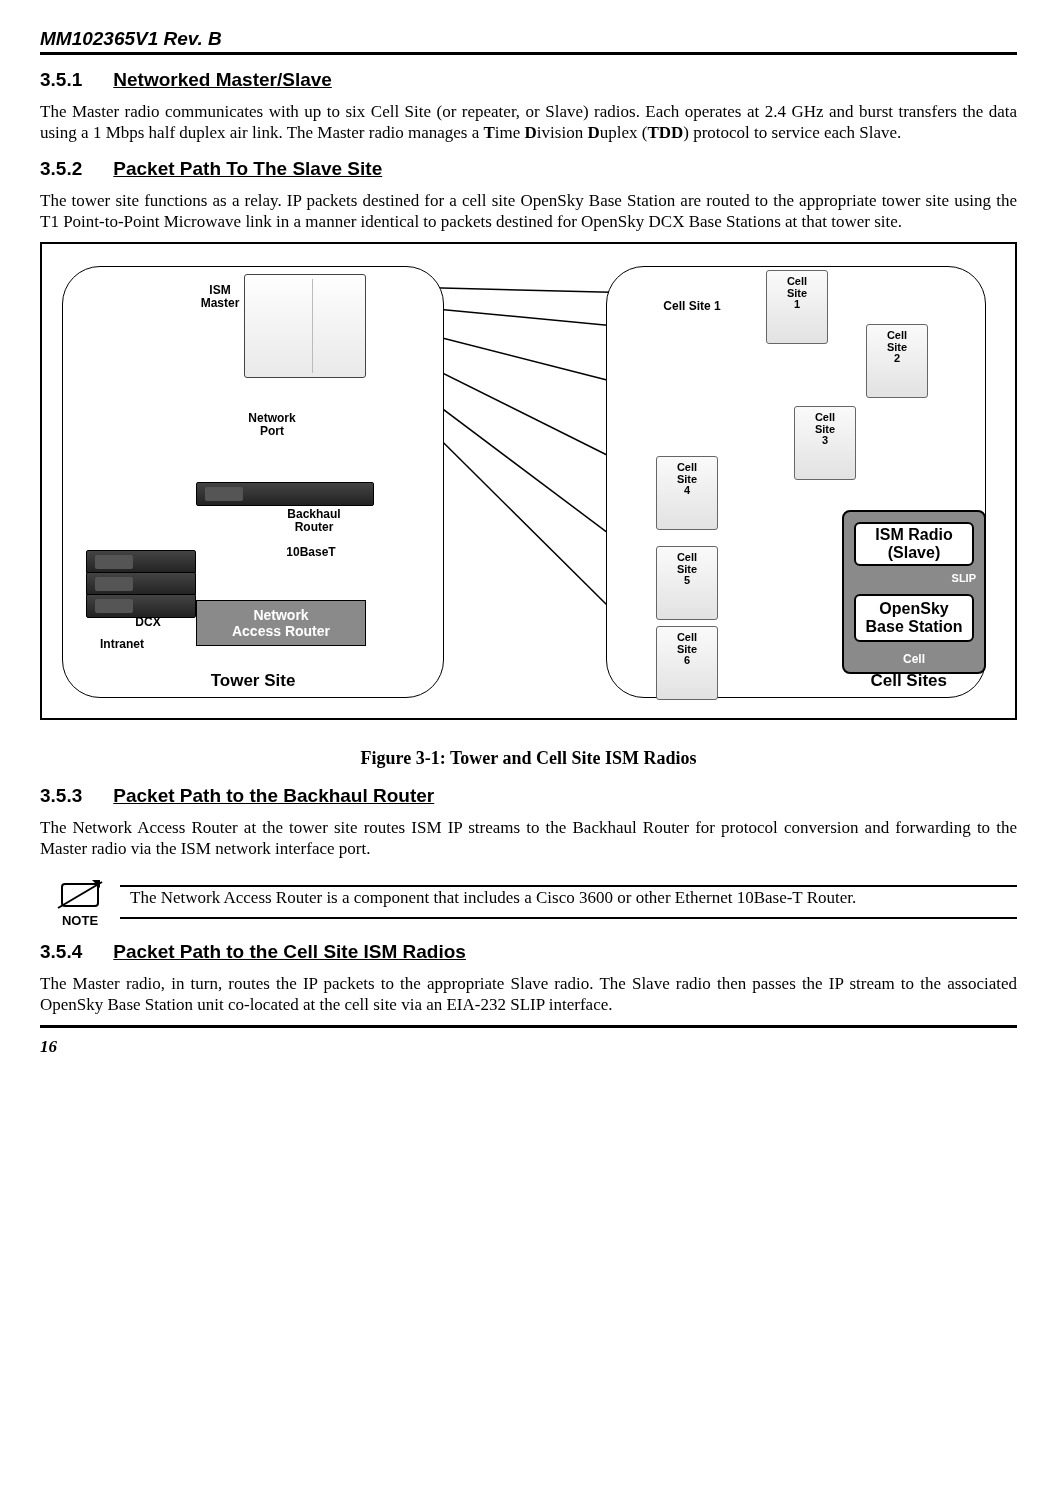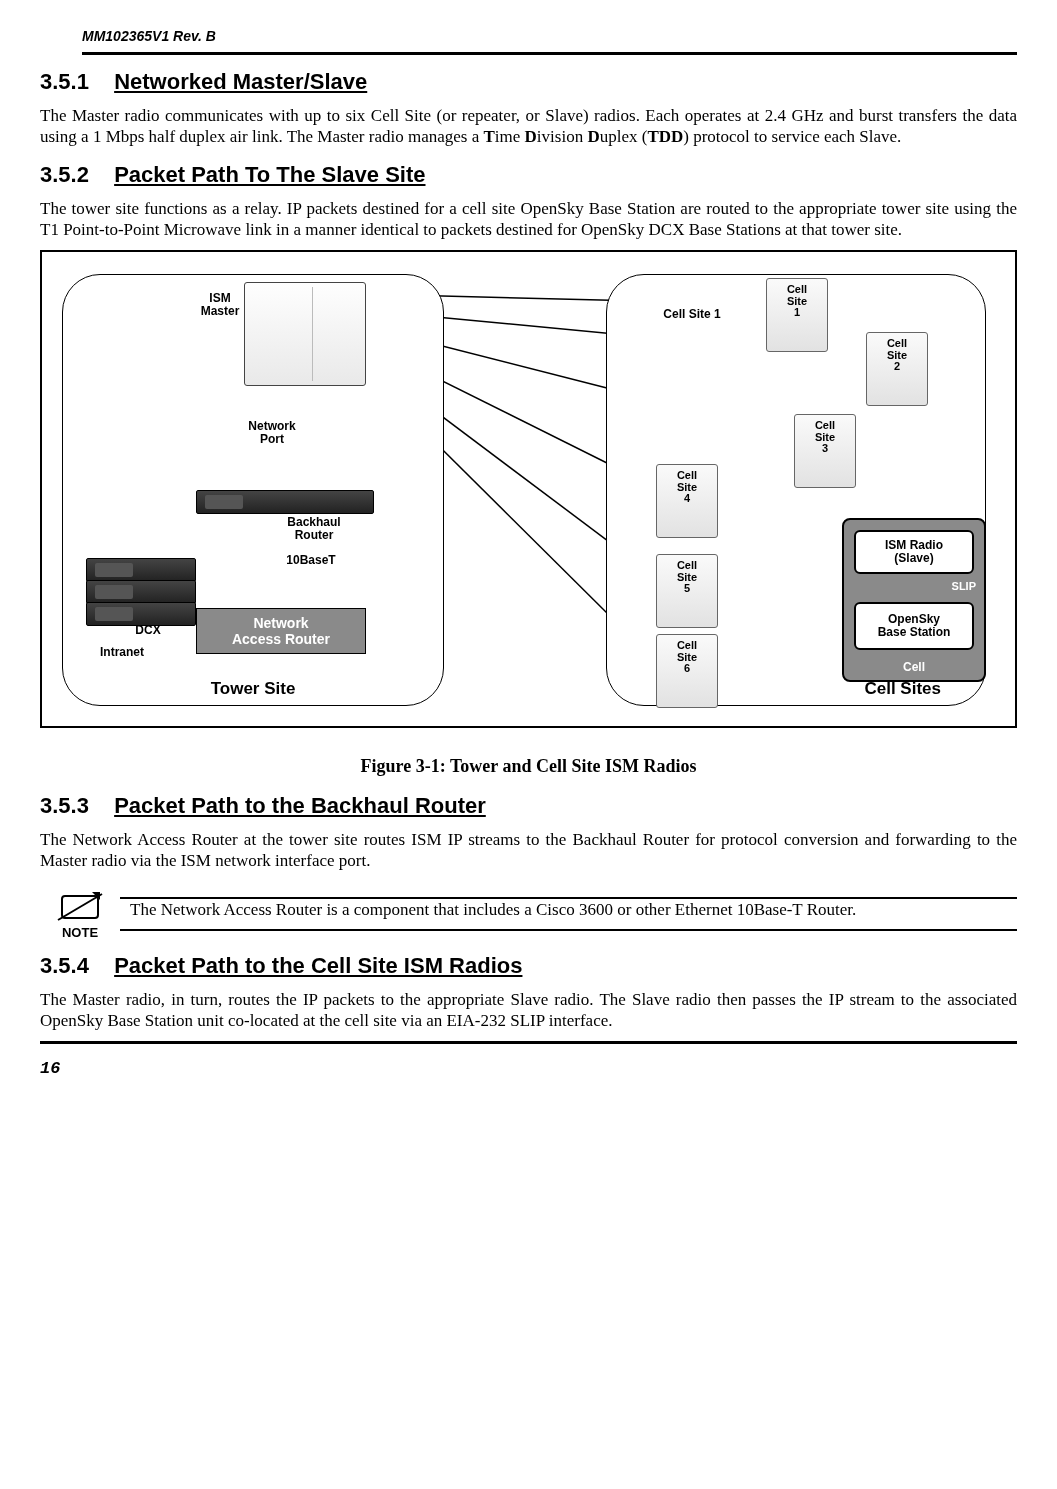--- a/index.html
+++ b/index.html
@@ -8,30 +8,29 @@
     color: #000;
     background: #fff;
     margin: 0;
     padding: 28px 40px 20px 40px;
     width: 977px;
   }
   .header-bar {
     font-style: italic;
     font-weight: bold;
     font-family: Arial, Helvetica, sans-serif;
-    font-size: 14px;
+    font-size: 19px;
     border-bottom: 3px solid #000;
-    padding-bottom: 8px;
+    padding-bottom: 2px;
     margin-bottom: 14px;
-    margin-left: 42px;
   }
   .section-head {
     font-family: Arial, Helvetica, sans-serif;
     font-weight: bold;
-    font-size: 22px;
+    font-size: 19px;
     margin: 14px 0 10px 0;
   }
   .section-head .num {
     display: inline-block;
     min-width: 68px;
   }
   .section-head .title {
     text-decoration: underline;
   }
   .para {
@@ -66,24 +65,24 @@
     flex: 1;
     border-top: 2px solid #000;
     border-bottom: 2px solid #000;
     padding: 0 6px 8px 10px;
     text-align: justify;
     line-height: 1.25;
   }
   .page-num {
     font-style: italic;
     font-weight: bold;
-    font-family: Liberation Mono, monospace;
+    font-family: Liberation Serif, serif;
     font-size: 17px;
     border-top: 3px solid #000;
-    padding-top: 15px;
+    padding-top: 9px;
     margin-top: 10px;
   }
 
   
   .diagram-frame {
     border: 2px solid #000;
     padding: 16px 14px 10px 14px;
     margin: 10px 0 6px 0;
     position: relative;
     height: 478px;
@@ -185,21 +184,21 @@
     background: #8a8a8a;
     color: #000;
   }
   .detail-inner {
     position: absolute;
     border: 2px solid #000;
     border-radius: 6px;
     background: #fff;
     text-align: center;
     font-weight: bold;
-    font-size: 12px;
+    font-size: 16px;
     display: flex;
     align-items: center;
     justify-content: center;
     line-height: 1.1;
   }
 </style>
 </head>
 <body>
 
 <div class="header-bar">MM102365V1 Rev. B</div>
@@ -254,21 +253,21 @@
 
         <line x1="852" y1="300" x2="852" y2="332" marker-start="url(#ah)" marker-end="url(#ah)"></line>
       </g>
     </svg>
 
     <div class="rounded-box tower-box">
       <div class="box-title" style="left:50%;transform:translateX(-50%);">Tower Site</div>
     </div>
 
     <div class="rounded-box sites-box">
-      <div class="box-title" style="right:44px;margin-left:8px;">Cell Sites</div>
+      <div class="box-title" style="right:38px;margin-left:8px;">Cell Sites</div>
     </div>
 
     <div class="hw-enclosure" style="left:188px;top:14px;width:120px;height:102px;">
         <div class="inner-panel"></div>
       </div>
     <div class="label" style="left:140px;top:24px;width:48px;">ISM<br>Master</div>
 
     <div class="label" style="left:180px;top:152px;width:72px;">Network<br>Port</div>
 
     <div class="rack-unit" style="left:140px;top:222px;width:176px;"></div>

